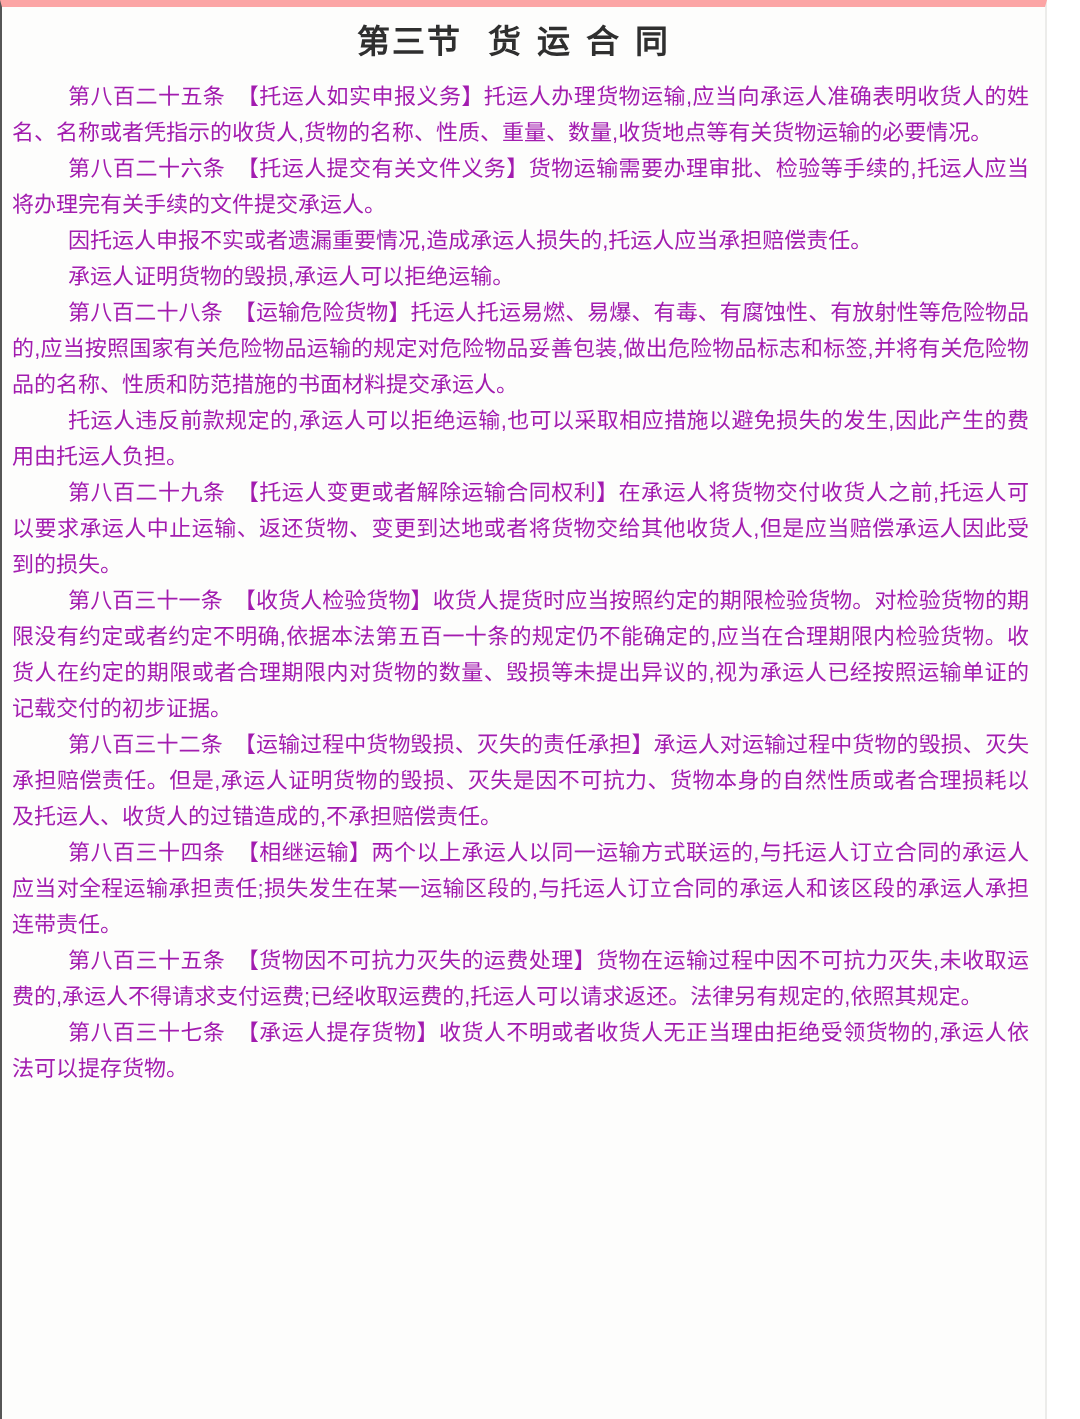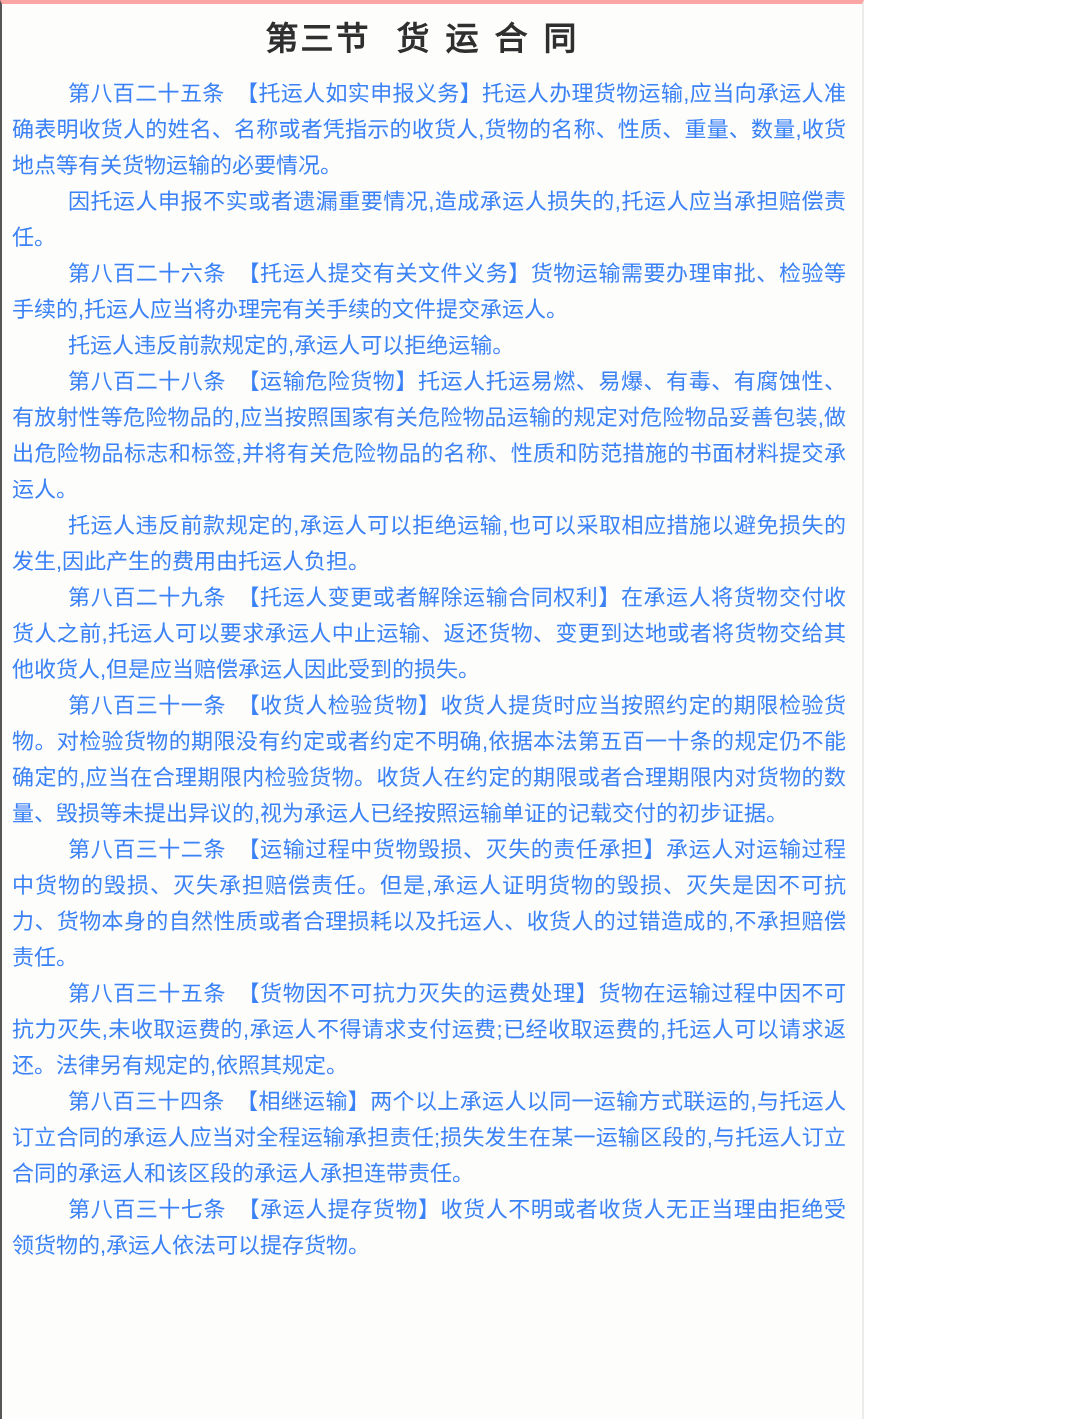--- a/index.html
+++ b/index.html
@@ -3,27 +3,27 @@
 <meta charset="utf-8">
 <style>
   html, body {
     margin: 0;
     padding: 0;
     background: #ffffff;
     font-family: "Liberation Sans", sans-serif;
   }
   .page {
     position: relative;
-    width: 864px;
+    width: 1047px;
     height: 1419px;
     box-sizing: border-box;
     background: #fdfdfc;
     border-left: 2px solid #565656;
     border-right: 2px solid #ececea;
-    border-top: 4px solid #fca5a5;
+    border-top: 7px solid #fca5a5;
     padding: 14px 16px 12px 10px;
     overflow: hidden;
   }
   .scan-soften {
     filter: blur(0.28px);
   }
   .section-title {
     text-align: center;
     font-size: 33px;
     font-weight: 600;
@@ -36,40 +36,40 @@
     letter-spacing: 2px;
   }
   .section-title .name {
     margin-left: 26px;
     letter-spacing: 16px;
   }
   .body-text p {
     margin: 0;
     font-size: 22px;
     line-height: 36px;
-    color: #3b82f6;
+    color: #a21caf;
     text-indent: 2.55em;
     text-align: justify;
     word-break: break-all;
     overflow-wrap: anywhere;
   }
 </style>
 </head>
 <body>
 
 <div class="page scan-soften">
   <h1 class="section-title"><span class="num">第三节</span><span class="name">货运合同</span></h1>
 
   <div class="body-text">
     <p>第八百二十五条　【托运人如实申报义务】托运人办理货物运输,应当向承运人准确表明收货人的姓名、名称或者凭指示的收货人,货物的名称、性质、重量、数量,收货地点等有关货物运输的必要情况。</p>
+    <p>第八百二十六条　【托运人提交有关文件义务】货物运输需要办理审批、检验等手续的,托运人应当将办理完有关手续的文件提交承运人。</p>
     <p>因托运人申报不实或者遗漏重要情况,造成承运人损失的,托运人应当承担赔偿责任。</p>
-    <p>第八百二十六条　【托运人提交有关文件义务】货物运输需要办理审批、检验等手续的,托运人应当将办理完有关手续的文件提交承运人。</p>
-    <p>托运人违反前款规定的,承运人可以拒绝运输。</p>
+    <p>承运人证明货物的毁损,承运人可以拒绝运输。</p>
     <p>第八百二十八条　【运输危险货物】托运人托运易燃、易爆、有毒、有腐蚀性、有放射性等危险物品的,应当按照国家有关危险物品运输的规定对危险物品妥善包装,做出危险物品标志和标签,并将有关危险物品的名称、性质和防范措施的书面材料提交承运人。</p>
     <p>托运人违反前款规定的,承运人可以拒绝运输,也可以采取相应措施以避免损失的发生,因此产生的费用由托运人负担。</p>
     <p>第八百二十九条　【托运人变更或者解除运输合同权利】在承运人将货物交付收货人之前,托运人可以要求承运人中止运输、返还货物、变更到达地或者将货物交给其他收货人,但是应当赔偿承运人因此受到的损失。</p>
     <p>第八百三十一条　【收货人检验货物】收货人提货时应当按照约定的期限检验货物。对检验货物的期限没有约定或者约定不明确,依据本法第五百一十条的规定仍不能确定的,应当在合理期限内检验货物。收货人在约定的期限或者合理期限内对货物的数量、毁损等未提出异议的,视为承运人已经按照运输单证的记载交付的初步证据。</p>
     <p>第八百三十二条　【运输过程中货物毁损、灭失的责任承担】承运人对运输过程中货物的毁损、灭失承担赔偿责任。但是,承运人证明货物的毁损、灭失是因不可抗力、货物本身的自然性质或者合理损耗以及托运人、收货人的过错造成的,不承担赔偿责任。</p>
+    <p>第八百三十四条　【相继运输】两个以上承运人以同一运输方式联运的,与托运人订立合同的承运人应当对全程运输承担责任;损失发生在某一运输区段的,与托运人订立合同的承运人和该区段的承运人承担连带责任。</p>
     <p>第八百三十五条　【货物因不可抗力灭失的运费处理】货物在运输过程中因不可抗力灭失,未收取运费的,承运人不得请求支付运费;已经收取运费的,托运人可以请求返还。法律另有规定的,依照其规定。</p>
-    <p>第八百三十四条　【相继运输】两个以上承运人以同一运输方式联运的,与托运人订立合同的承运人应当对全程运输承担责任;损失发生在某一运输区段的,与托运人订立合同的承运人和该区段的承运人承担连带责任。</p>
     <p>第八百三十七条　【承运人提存货物】收货人不明或者收货人无正当理由拒绝受领货物的,承运人依法可以提存货物。</p>
   </div>
 </div>
 
 </body></html>

